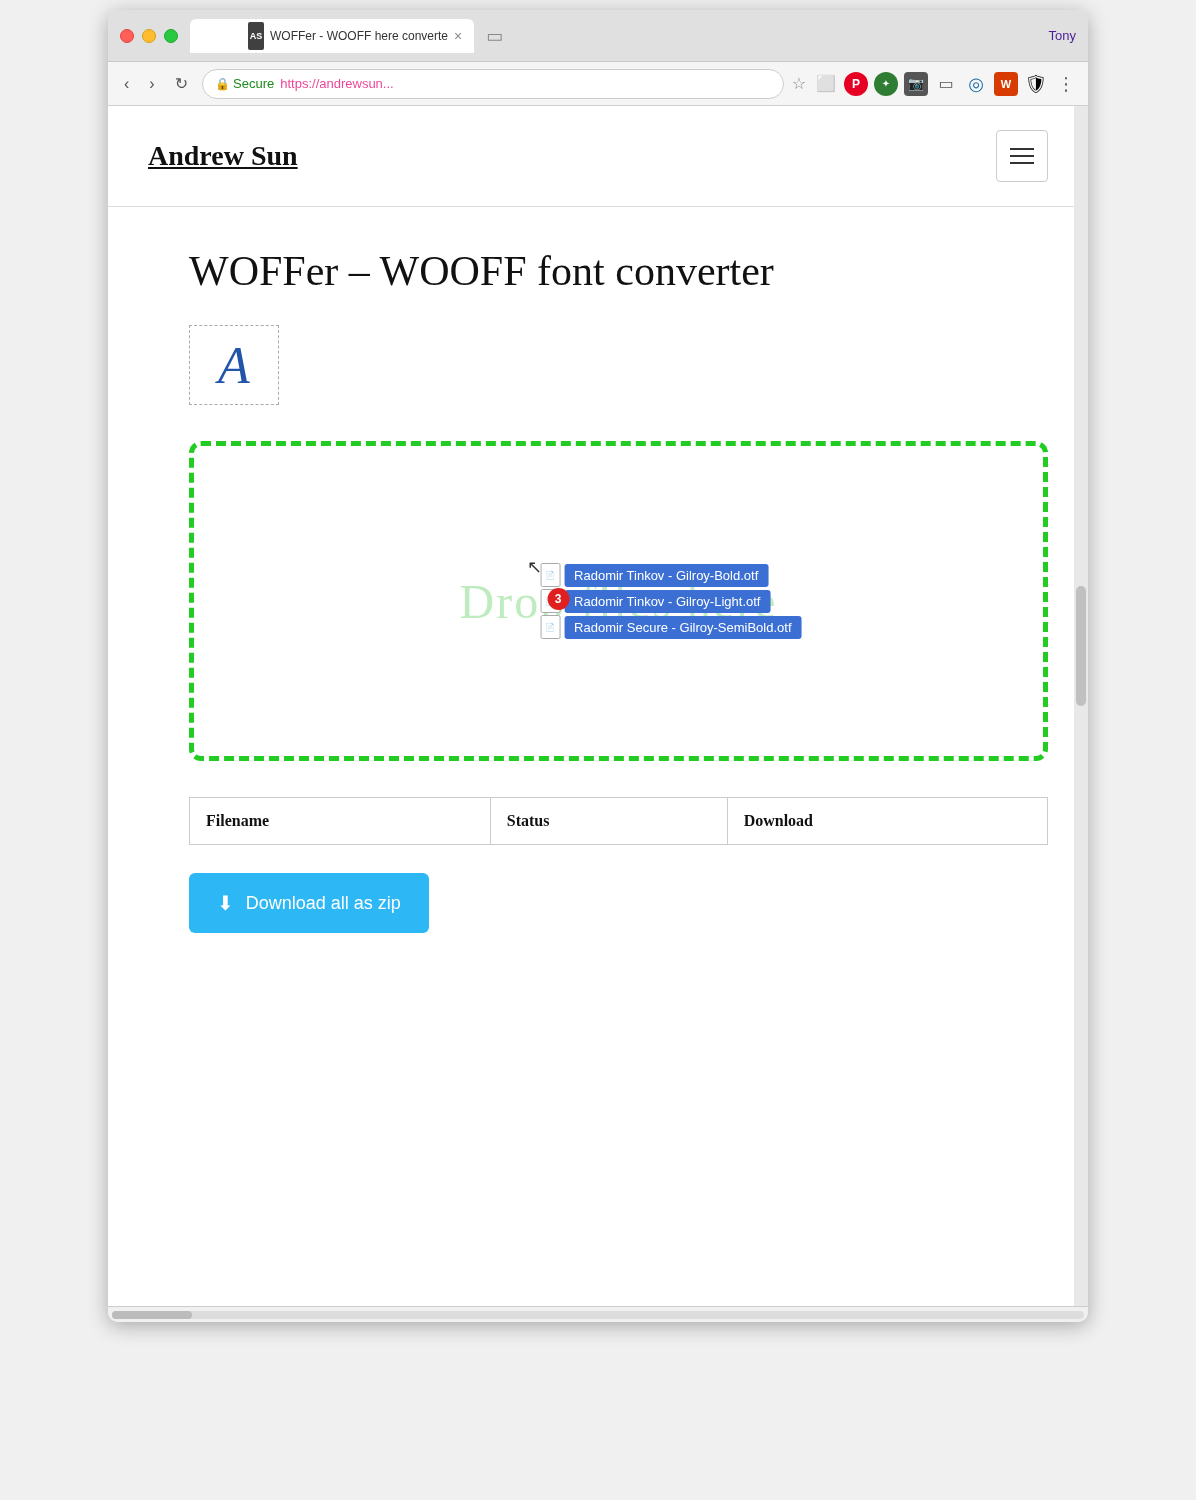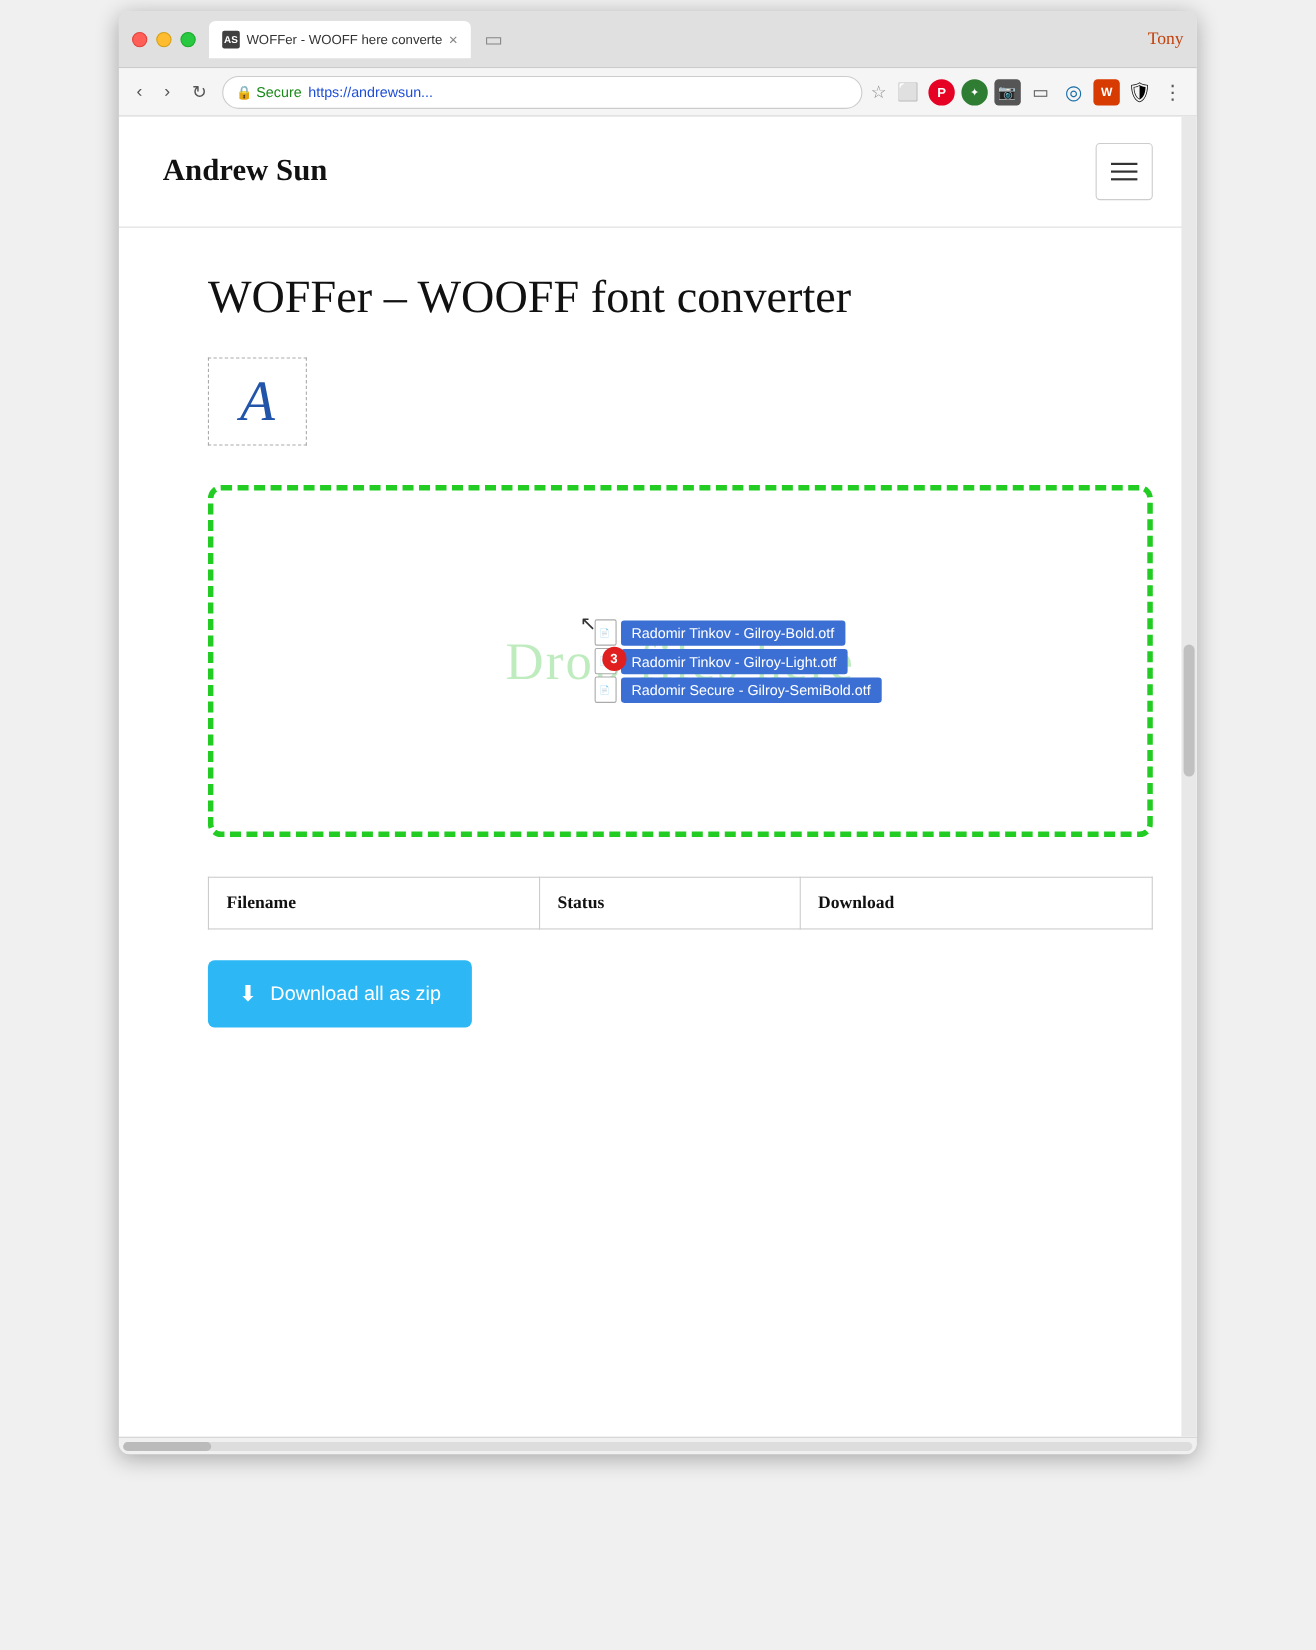--- a/index.html
+++ b/index.html
@@ -64,31 +64,32 @@
       display: flex;
       align-items: center;
       gap: 6px;
       height: 34px;
       color: #333;
       min-width: 180px;
     }
 
     .tab-favicon {
       width: 16px;
-      height: 16px;
+      height: 28px;
       background: #404040;
       border-radius: 2px;
       display: flex;
       align-items: center;
       justify-content: center;
       font-size: 9px;
       color: white;
       font-weight: bold;
       font-family: Arial;
       flex-shrink: 0;
+      margin-left: 46px;
     }
 
     .tab-title {
       flex: 1;
       overflow: hidden;
       text-overflow: ellipsis;
       white-space: nowrap;
       font-size: 12px;
     }
 
@@ -101,23 +102,23 @@
     .tab-new {
       background: none;
       border: none;
       font-size: 18px;
       color: #888;
       cursor: pointer;
       padding: 4px 8px;
     }
 
     .user-label {
-      font-family: Liberation Serif, serif;
-      font-size: 16px;
-      color: #c2410c;
+      font-family: Liberation Sans, sans-serif;
+      font-size: 13px;
+      color: #4c1d95;
       margin-left: auto;
     }
 
     
     .addressbar {
       background: #f5f5f5;
       height: 44px;
       display: flex;
       align-items: center;
       padding: 0 10px;
@@ -161,21 +162,21 @@
       font-size: 12px;
     }
 
     .address-text {
       color: #1a8a1a;
       font-size: 13px;
       font-family: -apple-system, Arial, sans-serif;
     }
 
     .address-url {
-      color: #1d4ed8;
+      color: #ec4899;
       font-size: 13px;
       font-family: -apple-system, Arial, sans-serif;
     }
 
     .star-btn {
       background: none;
       border: none;
       font-size: 16px;
       color: #888;
       cursor: pointer;
@@ -220,20 +221,21 @@
       align-items: center;
       justify-content: space-between;
       border-bottom: 1px solid #ddd;
     }
 
     .site-title {
       font-size: 28px;
       font-weight: bold;
       color: #111;
       font-family: Georgia, serif;
+      text-decoration: underline;
     }
 
     .menu-btn {
       width: 52px;
       height: 52px;
       border: 1px solid #ccc;
       background: white;
       border-radius: 4px;
       display: flex;
       flex-direction: column;

